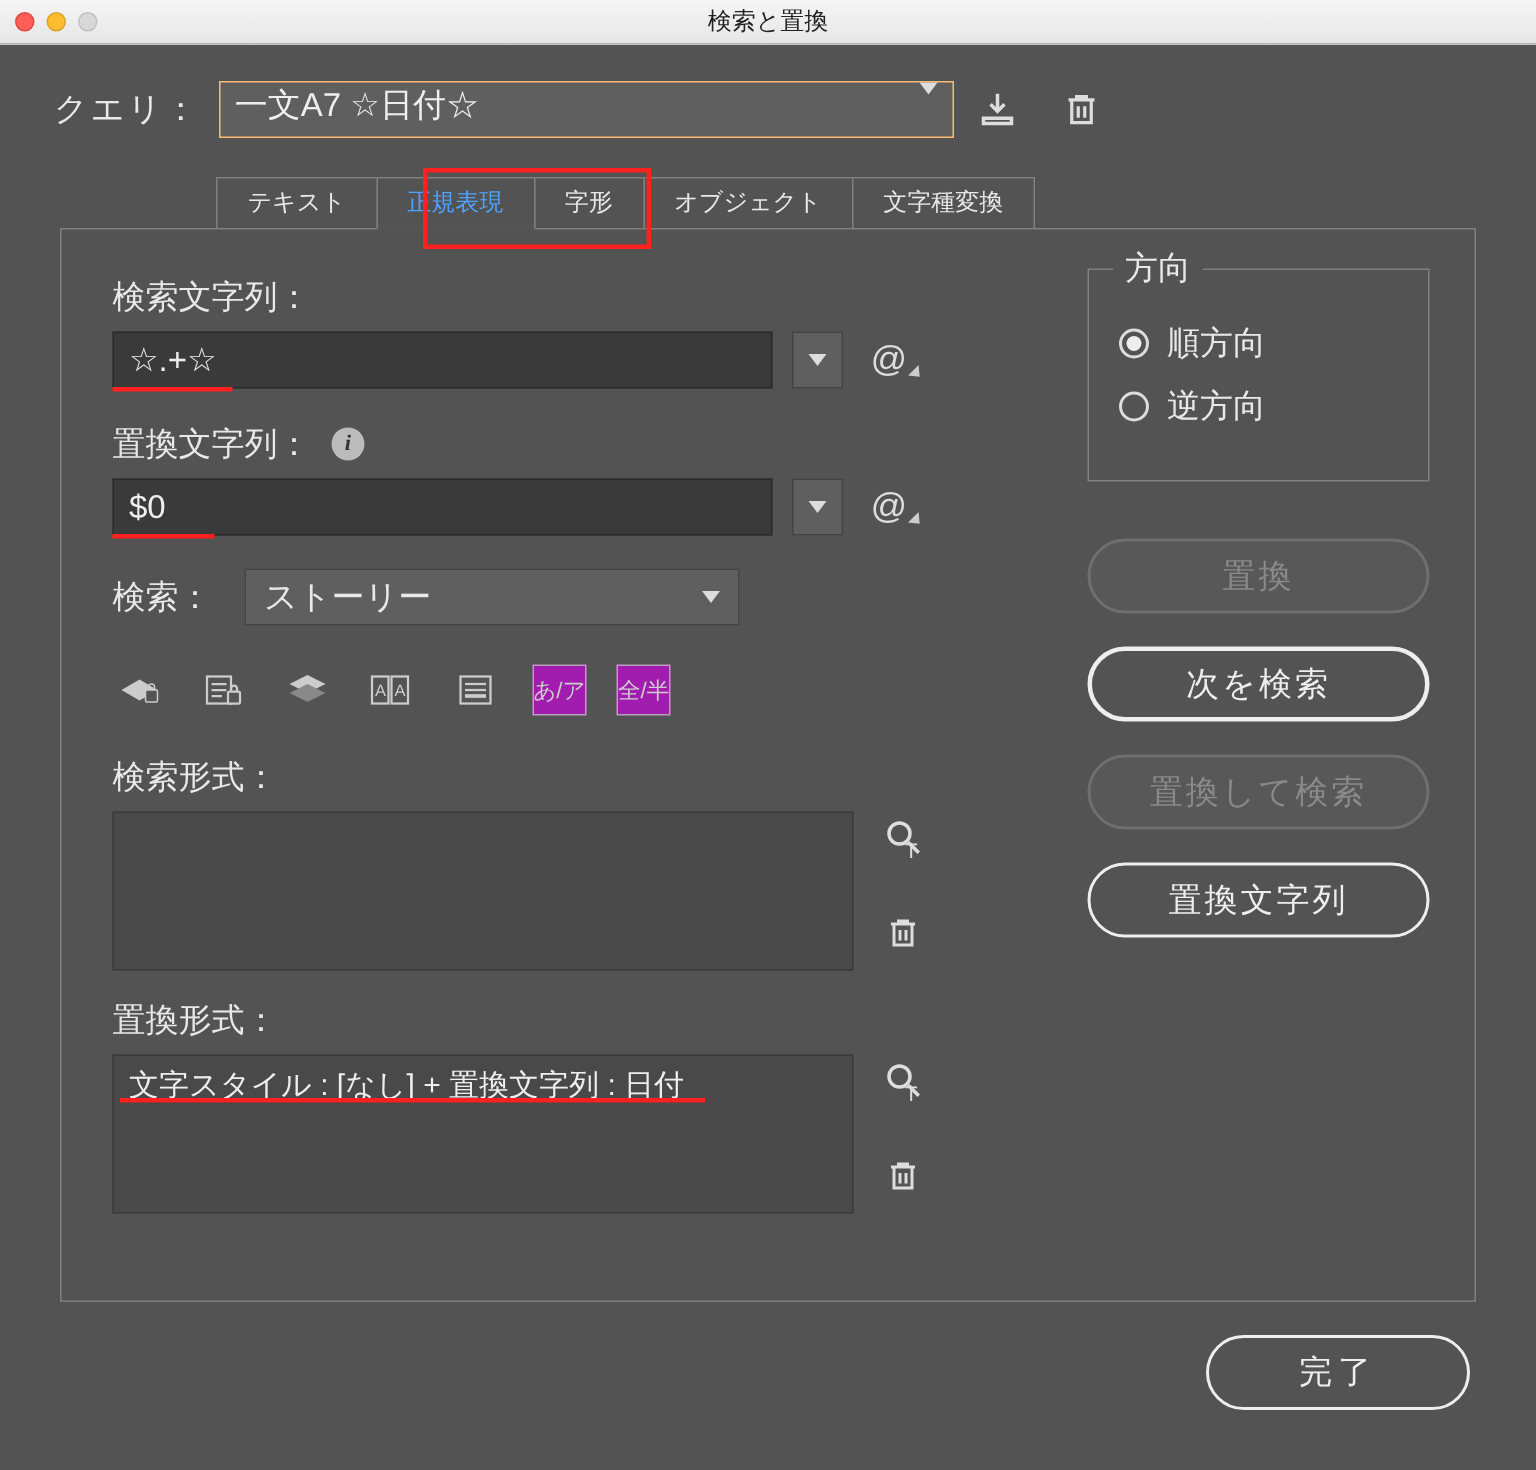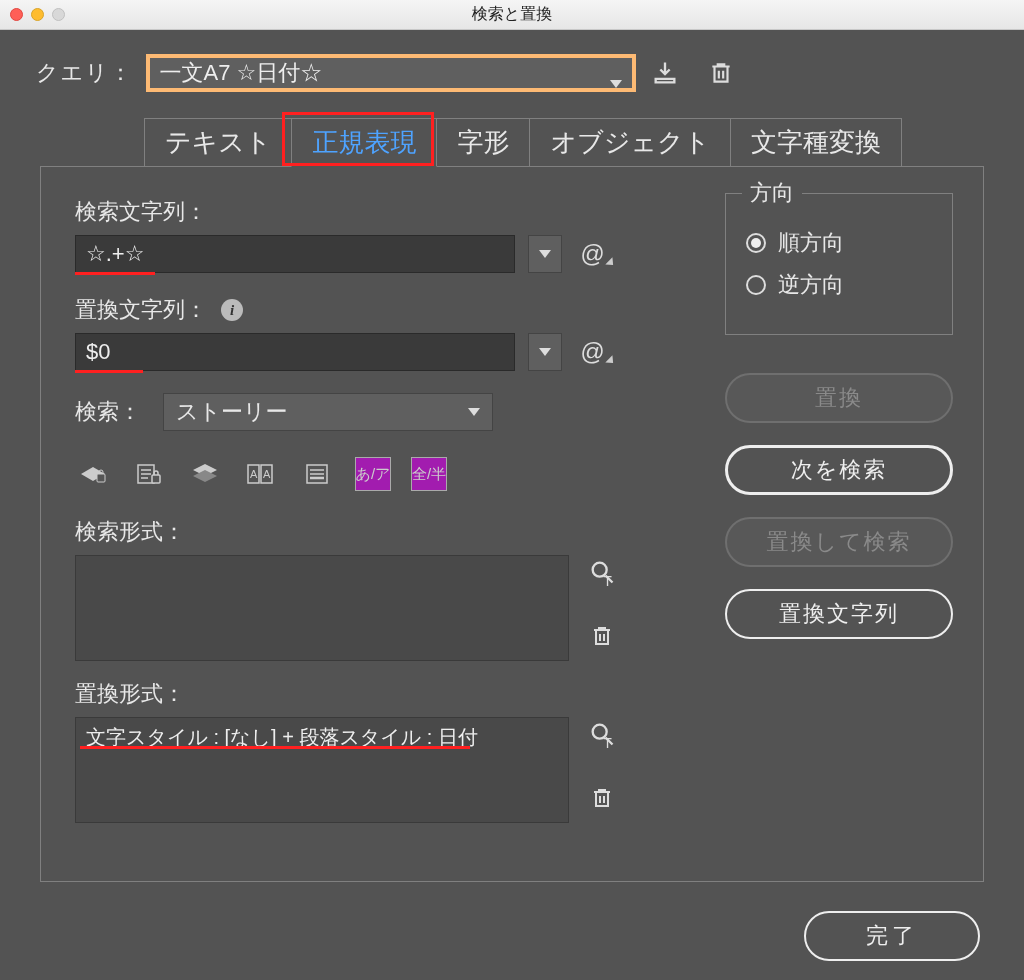--- a/index.html
+++ b/index.html
@@ -44,22 +44,22 @@
   
   .query-row {
     display: flex; align-items: center; gap: 12px;
     margin-bottom: 26px;
   }
   .query-label { font-size: 22px; letter-spacing: 2px; }
   .select-like {
     flex: 0 0 490px;
     height: 38px;
     background: #5f5f5f;
-    border: 4px solid #fdba74;
-    display: flex; align-items: flex-end; justify-content: space-between;
+    border: 1px solid #fdba74;
+    display: flex; align-items: flex-start; justify-content: space-between;
     padding: 0 10px;
     font-size: 22px;
     color: #eee;
   }
   .chevron-down {
     width: 0; height: 0;
     border-left: 6px solid transparent;
     border-right: 6px solid transparent;
     border-top: 8px solid #ddd;
   }
@@ -76,21 +76,21 @@
     position: relative;
     margin-left: 108px;
     margin-right: 4px;
     margin-bottom: 0;
   }
   .tab-row {
     display: flex;
   }
   .tab {
     padding: 6px 20px;
-    font-size: 26px;
+    font-size: 16px;
     background: #535353;
     border: 1px solid #808080;
     border-bottom: none;
     color: #e8e8e8;
     margin-right: -1px;
     position: relative;
     z-index: 1;
   }
   .tab.active {
     color: #4ea3ff;
@@ -252,21 +252,21 @@
   .pill-btn.disabled {
     border-color: #6f6f6f;
     color: #8a8a8a;
     background: #585858;
   }
 
   
   .done-row {
     position: absolute;
     right: 44px;
-    bottom: 19px;
+    bottom: 40px;
   }
   .done-btn {
     width: 176px; height: 50px;
     border-radius: 26px;
     border: 2px solid #eee;
     color: #eee;
     font-size: 22px;
     display: flex; align-items: center; justify-content: center;
     letter-spacing: 4px;
   }
@@ -421,21 +421,21 @@
                   </svg>
               </span>
             </div>
           </div>
         </div>
 
         <div class="format-block">
           <div class="field-label">置換形式：</div>
           <div style="display:flex;align-items:flex-start;">
             <div class="format-box" style="position:relative;">
-              <span>文字スタイル : [なし] + 段落スタイル : 日付</span>
+              <span>文字スタイル : [なし] + 置換文字列 : 日付</span>
               <div class="red-underline" style="width:390px; left:4px; bottom:auto; top:28px;"></div>
             </div>
             <div class="format-aside">
               <span class="icon-btn">
                 <svg width="28" height="28" viewBox="0 0 24 24" stroke-width="2">
                     <circle cx="10" cy="10" r="6"></circle>
                     <line x1="15" y1="15" x2="21" y2="21"></line>
                     <text x="13" y="24" font-size="12" stroke="none" fill="#ddd">T</text>
                   </svg>
               </span>

